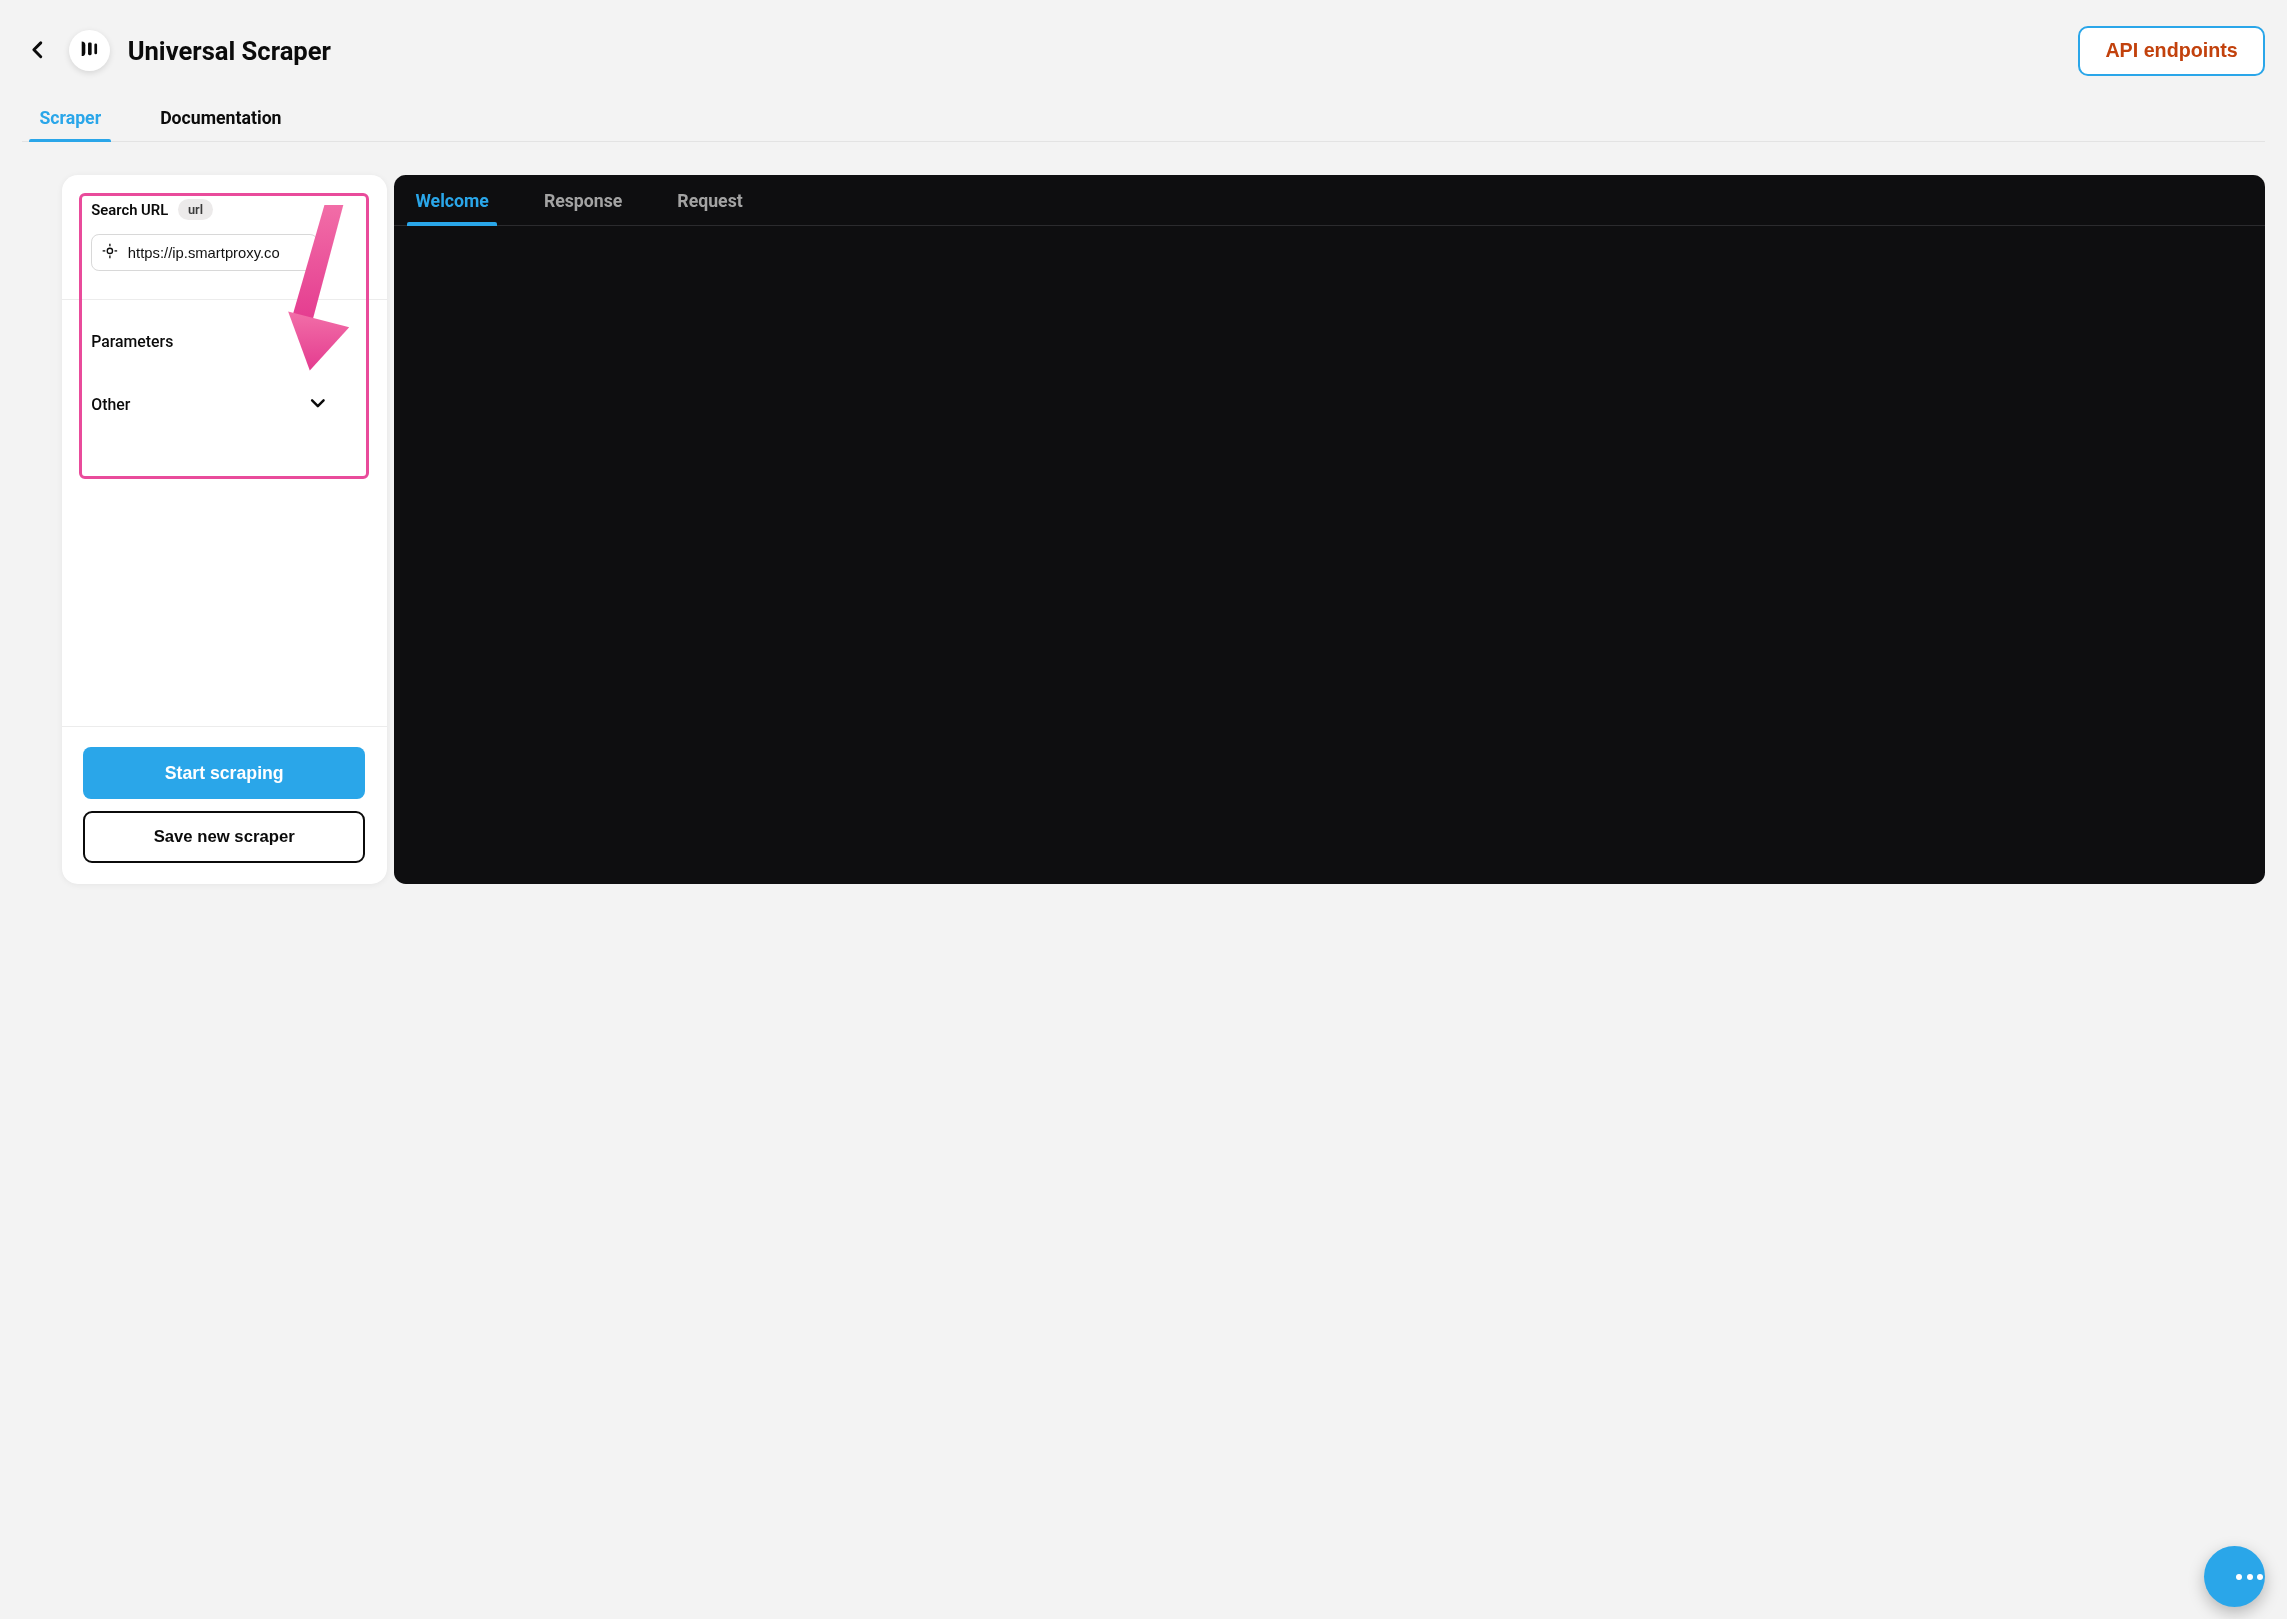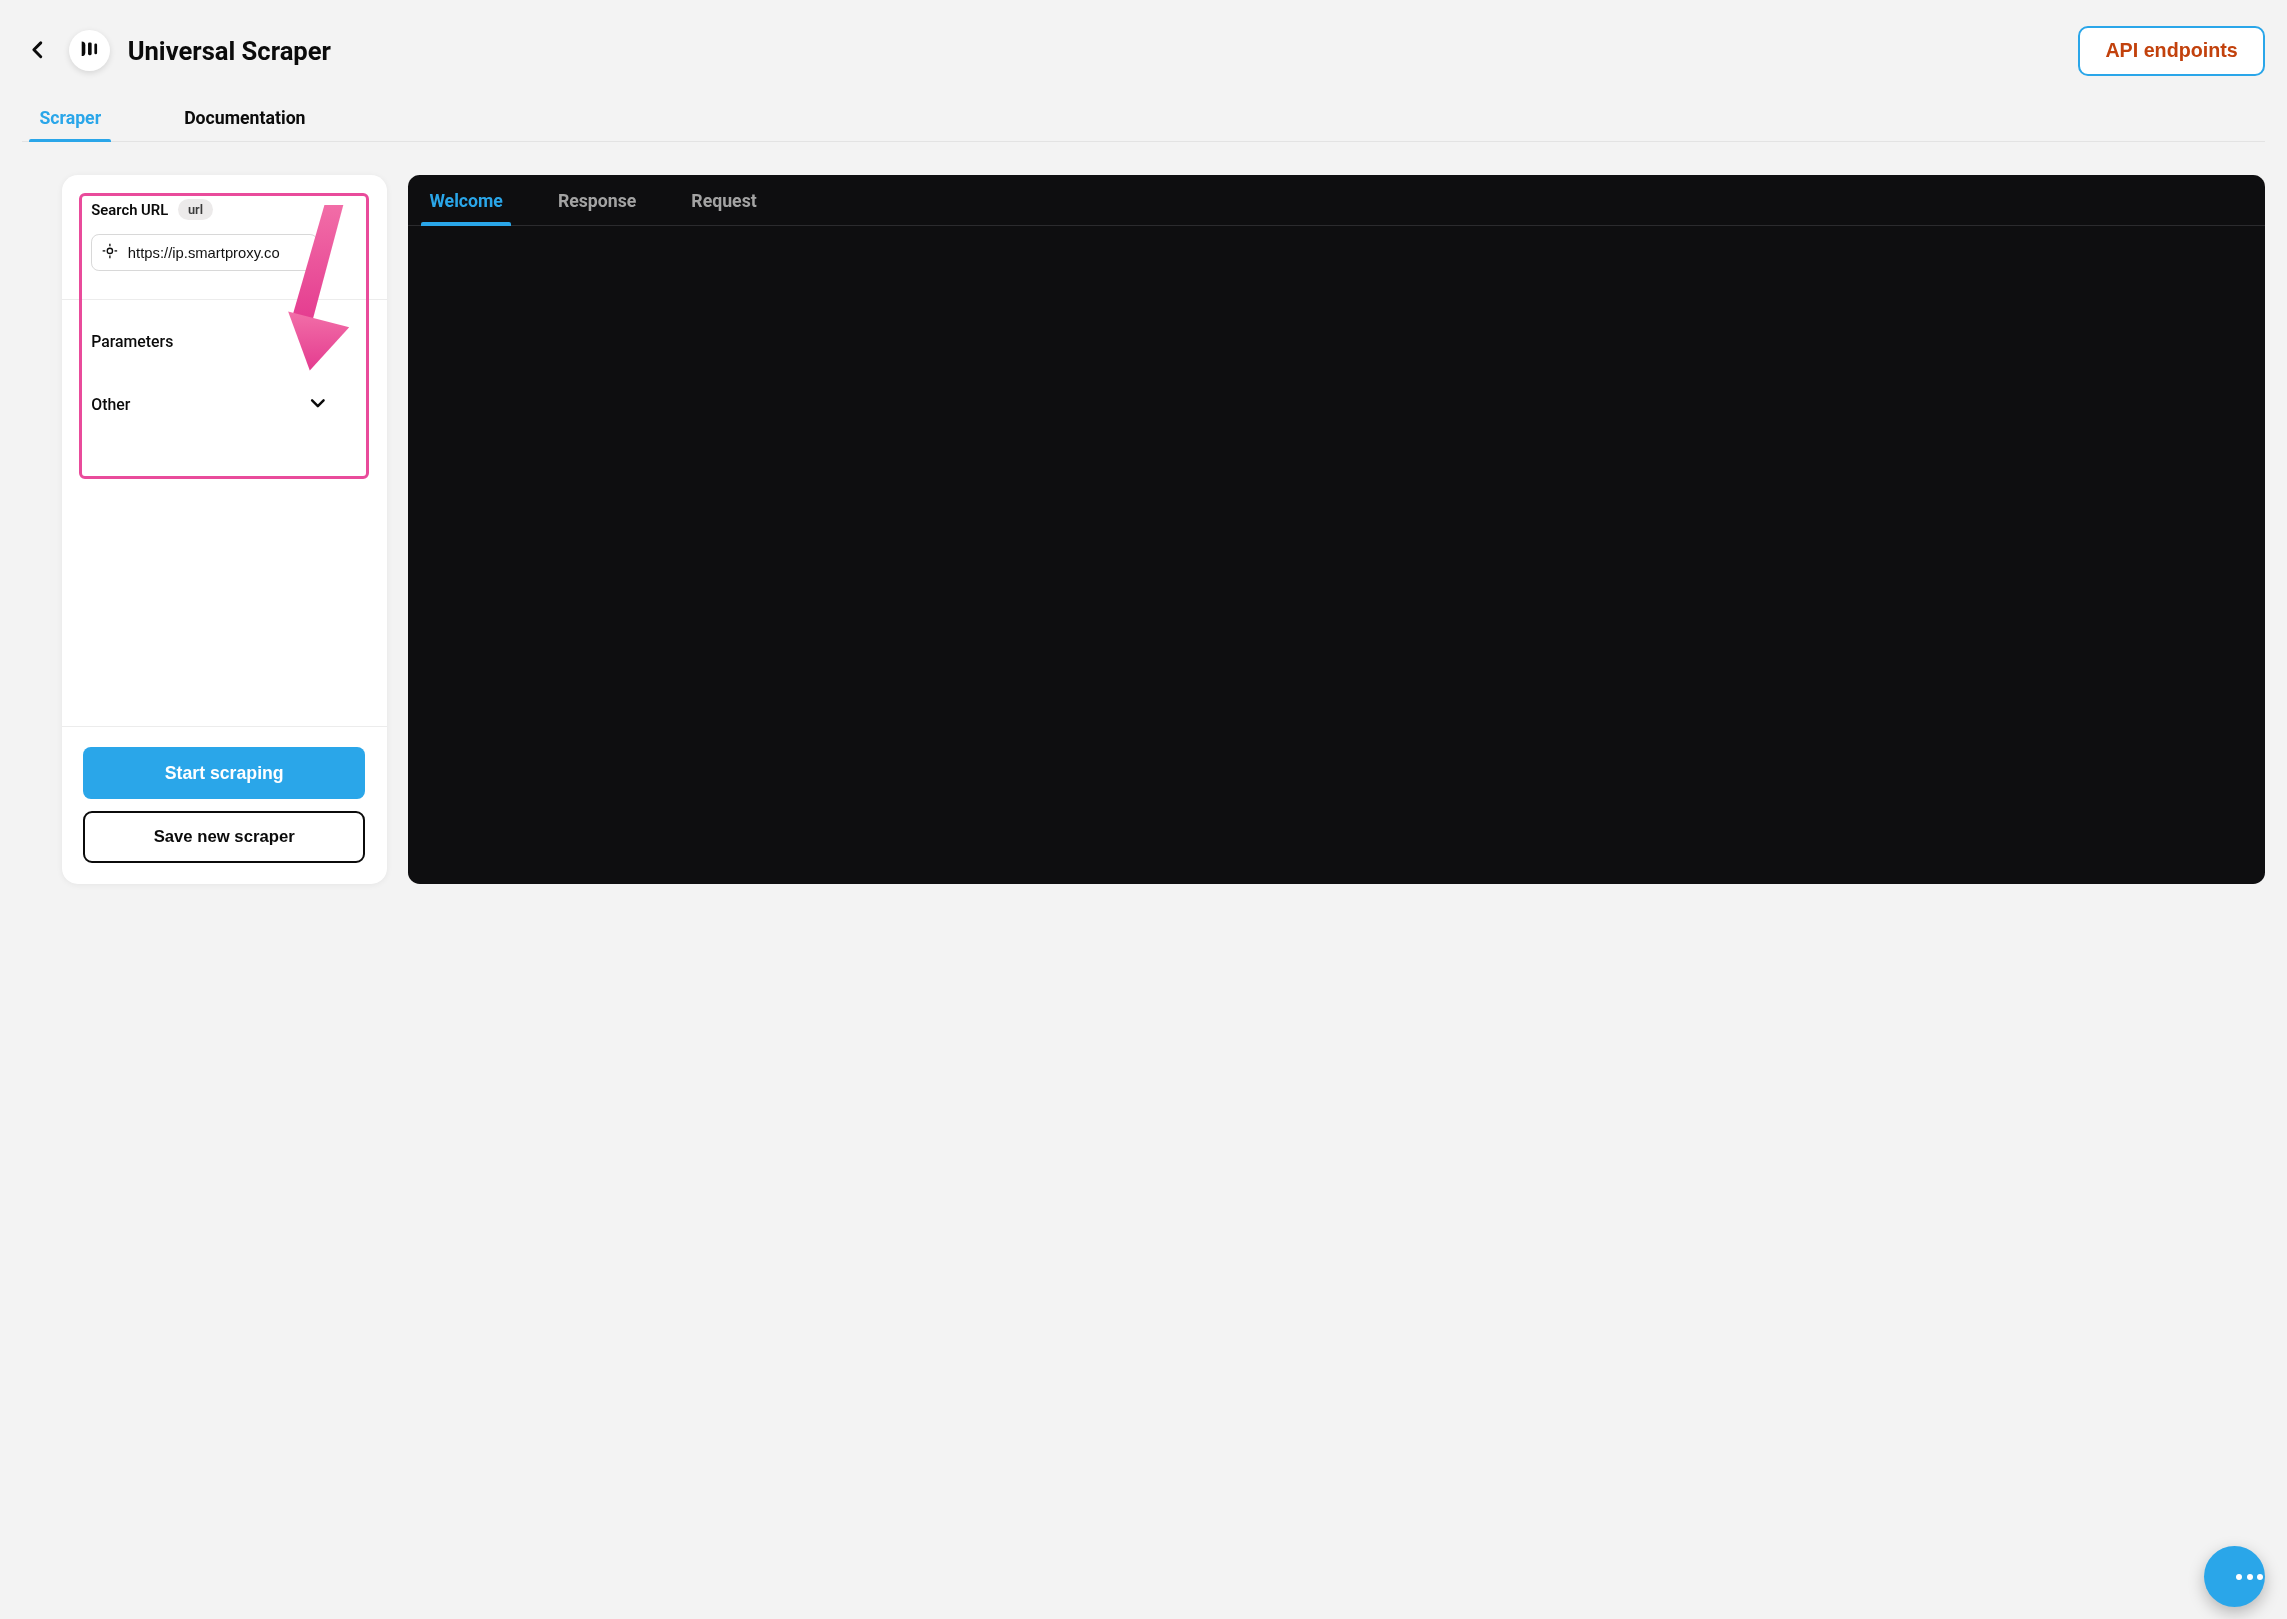--- a/index.html
+++ b/index.html
@@ -50,21 +50,21 @@
     border-radius: 9.9px;
     padding: 11.8px 25.6px;
     font-size: 19.7px;
     font-weight: 700;
     cursor: pointer;
   }
 
   
   .top-tabs {
     display: flex;
-    gap: 83px;
+    gap: 59px;
     border-bottom: 1px solid #e3e3e3;
     padding: 0 0 0 17.7px;
   }
   .top-tab {
     padding: 13.8px 0 13.8px 0;
     font-size: 17.7px;
     font-weight: 700;
     cursor: pointer;
     position: relative;
   }
@@ -76,21 +76,21 @@
     position: absolute;
     left: -9.9px; right: -9.9px; bottom: -1px;
     height: 3.9px;
     background: #2aa6e9;
     border-radius: 2px 2px 0 0;
   }
 
   
   .layout {
     display: flex;
-    gap: 21px;
+    gap: 7px;
     margin-top: 33px;
     padding-left: 40px;
   }
 
   
   .sidebar-card {
     width: 325px;
     background: #fff;
     border-radius: 15.8px;
     box-shadow: 0 1px 5.9px rgba(0,0,0,0.06);

